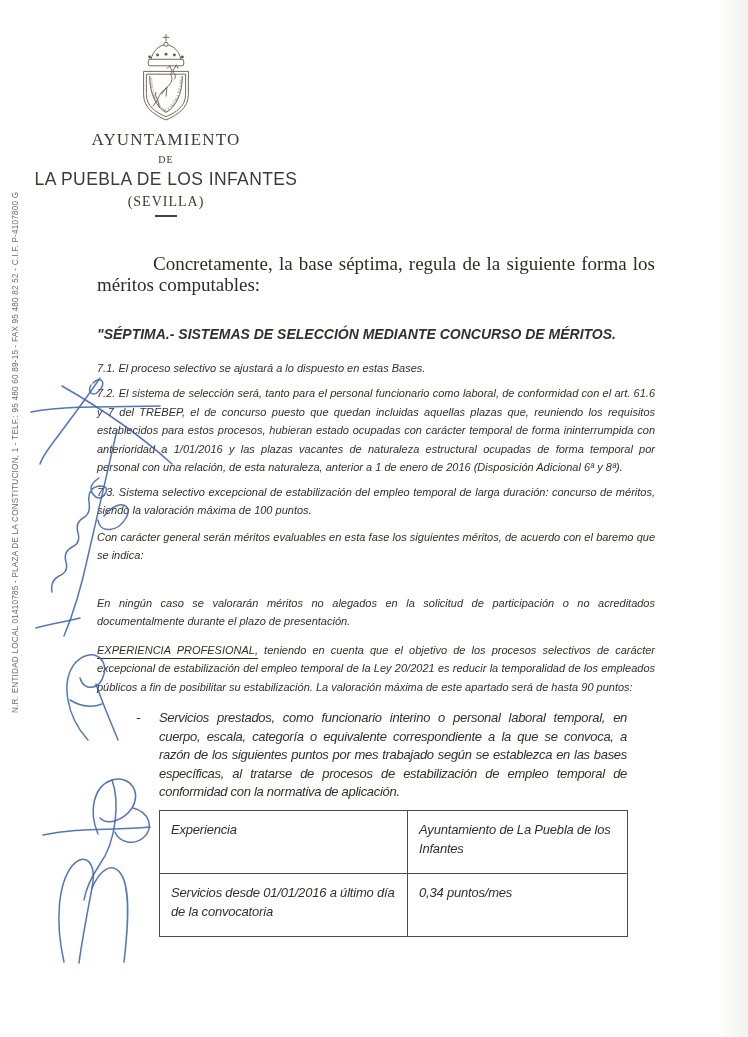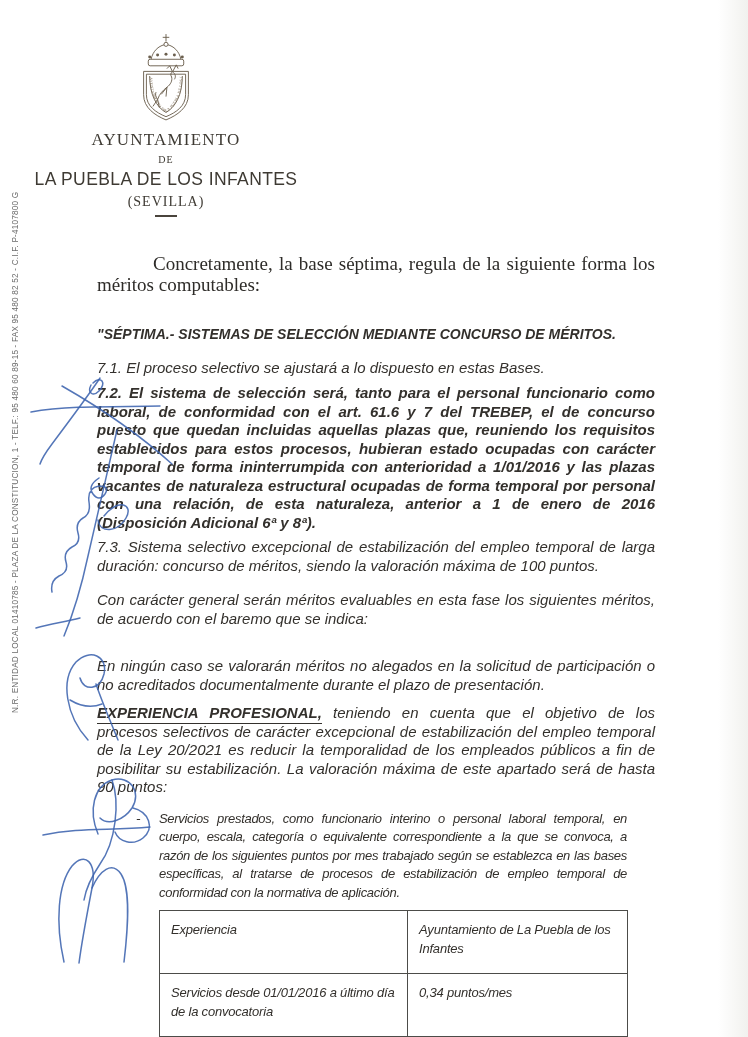--- a/index.html
+++ b/index.html
@@ -34,31 +34,31 @@
   }
 
   
   .content { position:absolute; left:97px; top:253px; width:558px; }
   .intro {
     font-family:"Liberation Serif", serif;
     font-size:19px; line-height:21px; text-align:justify; text-indent:56px;
     color:#2e2c29; margin:0 0 30px;
   }
   .it {
-    font-style:italic; font-size:15px; line-height:18.5px;
+    font-style:italic; font-size:11px; line-height:18.5px;
     text-align:justify; margin:0;
   }
   .h-sept { font-weight:700; font-size:14px; margin:0 0 15px; }
   .p71 { margin-bottom:7px; }
-  .p72 { margin-bottom:6px;font-weight:bold; }
-  .p73 { margin-bottom:16px; }
+  .p72 { margin-bottom:6px; }
+  .p73 { margin-bottom:8px; }
   .p-nm { margin-bottom:10px; }
   .p-gen { margin-bottom:29px; }
   .p-exp { margin-bottom:13px; }
-  .exp-lead { font-weight:700; border-bottom:1.5px solid currentColor; padding-bottom:2px; }
+  .exp-lead { font-weight:400; border-bottom:1.5px solid currentColor; padding-bottom:2px; }
   .bullet { display:flex; margin-bottom:8px; }
   .bullet-dash { flex:0 0 62px; padding-left:39px; box-sizing:border-box; font-style:italic; font-size:13.5px; line-height:18.5px; }
   .bullet-text { width:468px; font-size:13px; letter-spacing:-0.3px; }
 
   
   table.merits { border-collapse:collapse; margin-left:62px; width:468px; table-layout:fixed; }
   table.merits td {
     border:1.3px solid #4c4c49; vertical-align:top;
     padding:9px 10px 15px 11px;
     font-style:italic; font-size:13px; line-height:19px; letter-spacing:-0.2px;

